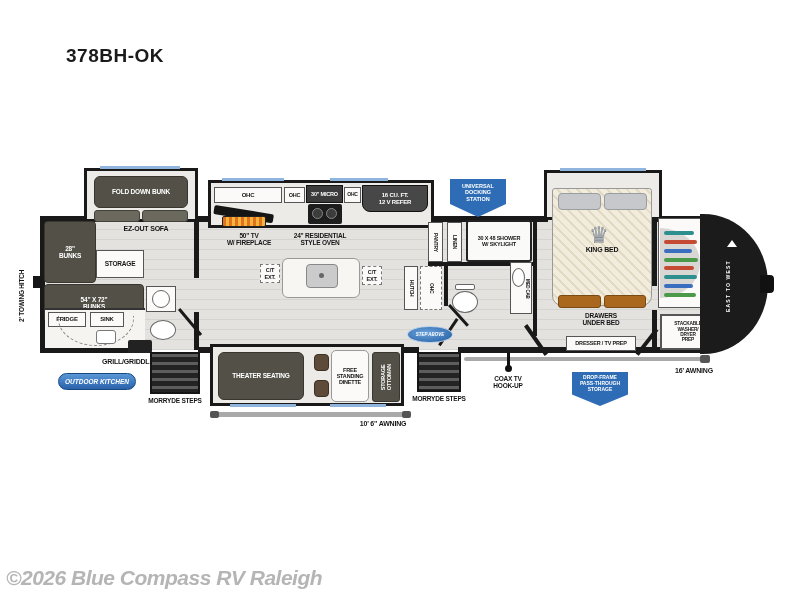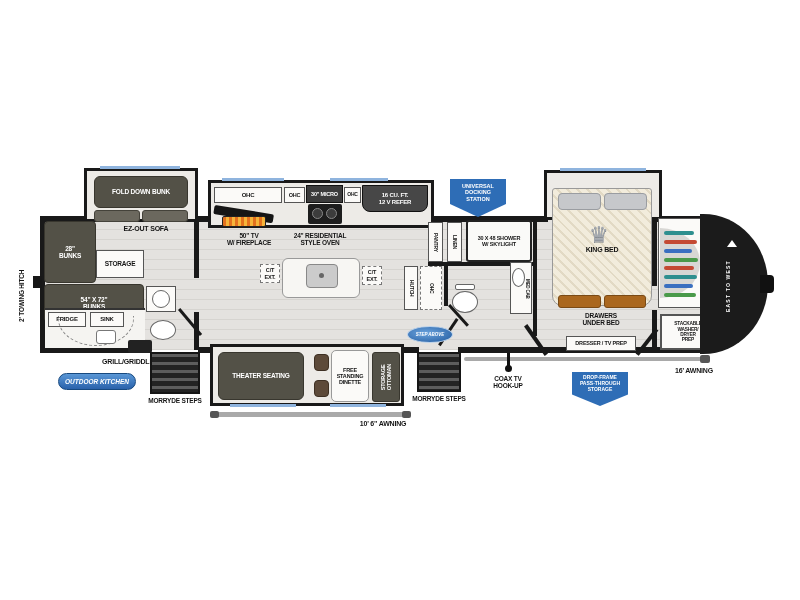--- a/index.html
+++ b/index.html
@@ -27,20 +27,22 @@
   .copyright{position:absolute;left:6px;top:566px;font-size:21px;font-weight:bold;font-style:italic;color:#b5b5b5;letter-spacing:-.5px}
   .pill{position:absolute;border-radius:9px;background:linear-gradient(180deg,#5a97d6,#2a62ab);border:1px solid #17497f;color:#fff;display:flex;align-items:center;justify-content:center;font-weight:bold;font-style:italic}
   .ovalogo{position:absolute;border-radius:50%;background:radial-gradient(ellipse at 40% 40%,#6ba3dd,#215a9e);border:1.5px solid #bcd2ea;color:#fff;display:flex;align-items:center;justify-content:center;font-style:italic;font-weight:bold}
   .flex-c{display:flex;align-items:center;justify-content:center}
 </style>
 </head>
 <body>
 
 <div id="canvas">
 
+  <div class="title">378BH-OK</div>
+  <div class="copyright">©2026 Blue Compass RV Raleigh</div>
 
   <div class="floor" style="left:40px;top:220px;width:662px;height:130px"></div>
 
   <div class="wall" style="left:40px;top:216px;width:48px;height:6px"></div>
   <div class="wall" style="left:194px;top:216px;width:18px;height:6px"></div>
   <div class="wall" style="left:430px;top:216px;width:118px;height:6px"></div>
   <div class="wall" style="left:656px;top:216px;width:48px;height:6px"></div>
   <div class="wall" style="left:40px;top:347px;width:110px;height:6px"></div>
   <div class="wall" style="left:198px;top:347px;width:16px;height:6px"></div>
   <div class="wall" style="left:400px;top:347px;width:19px;height:6px"></div>

